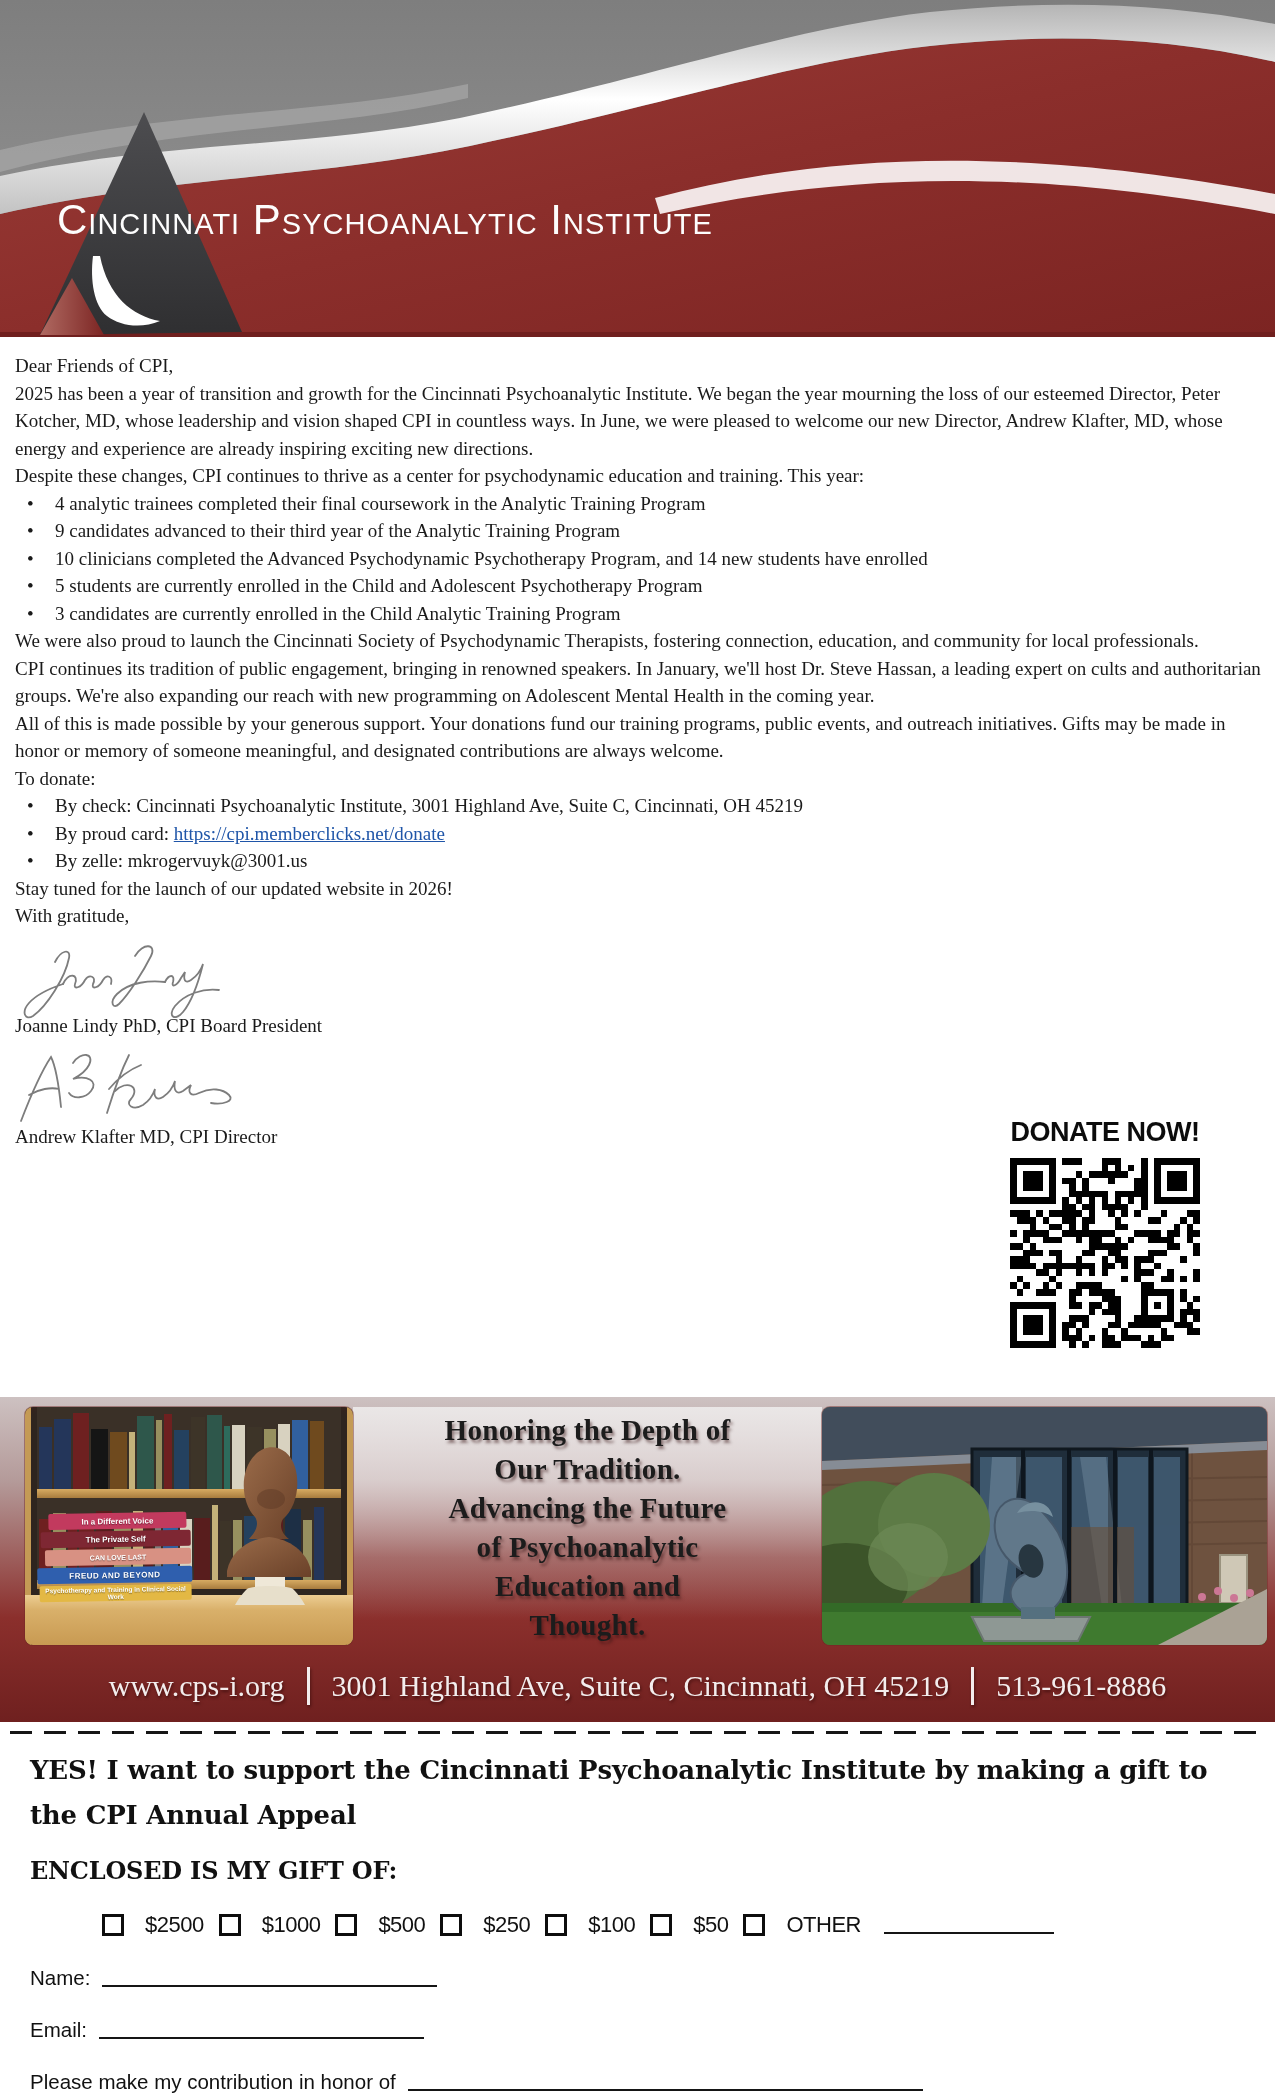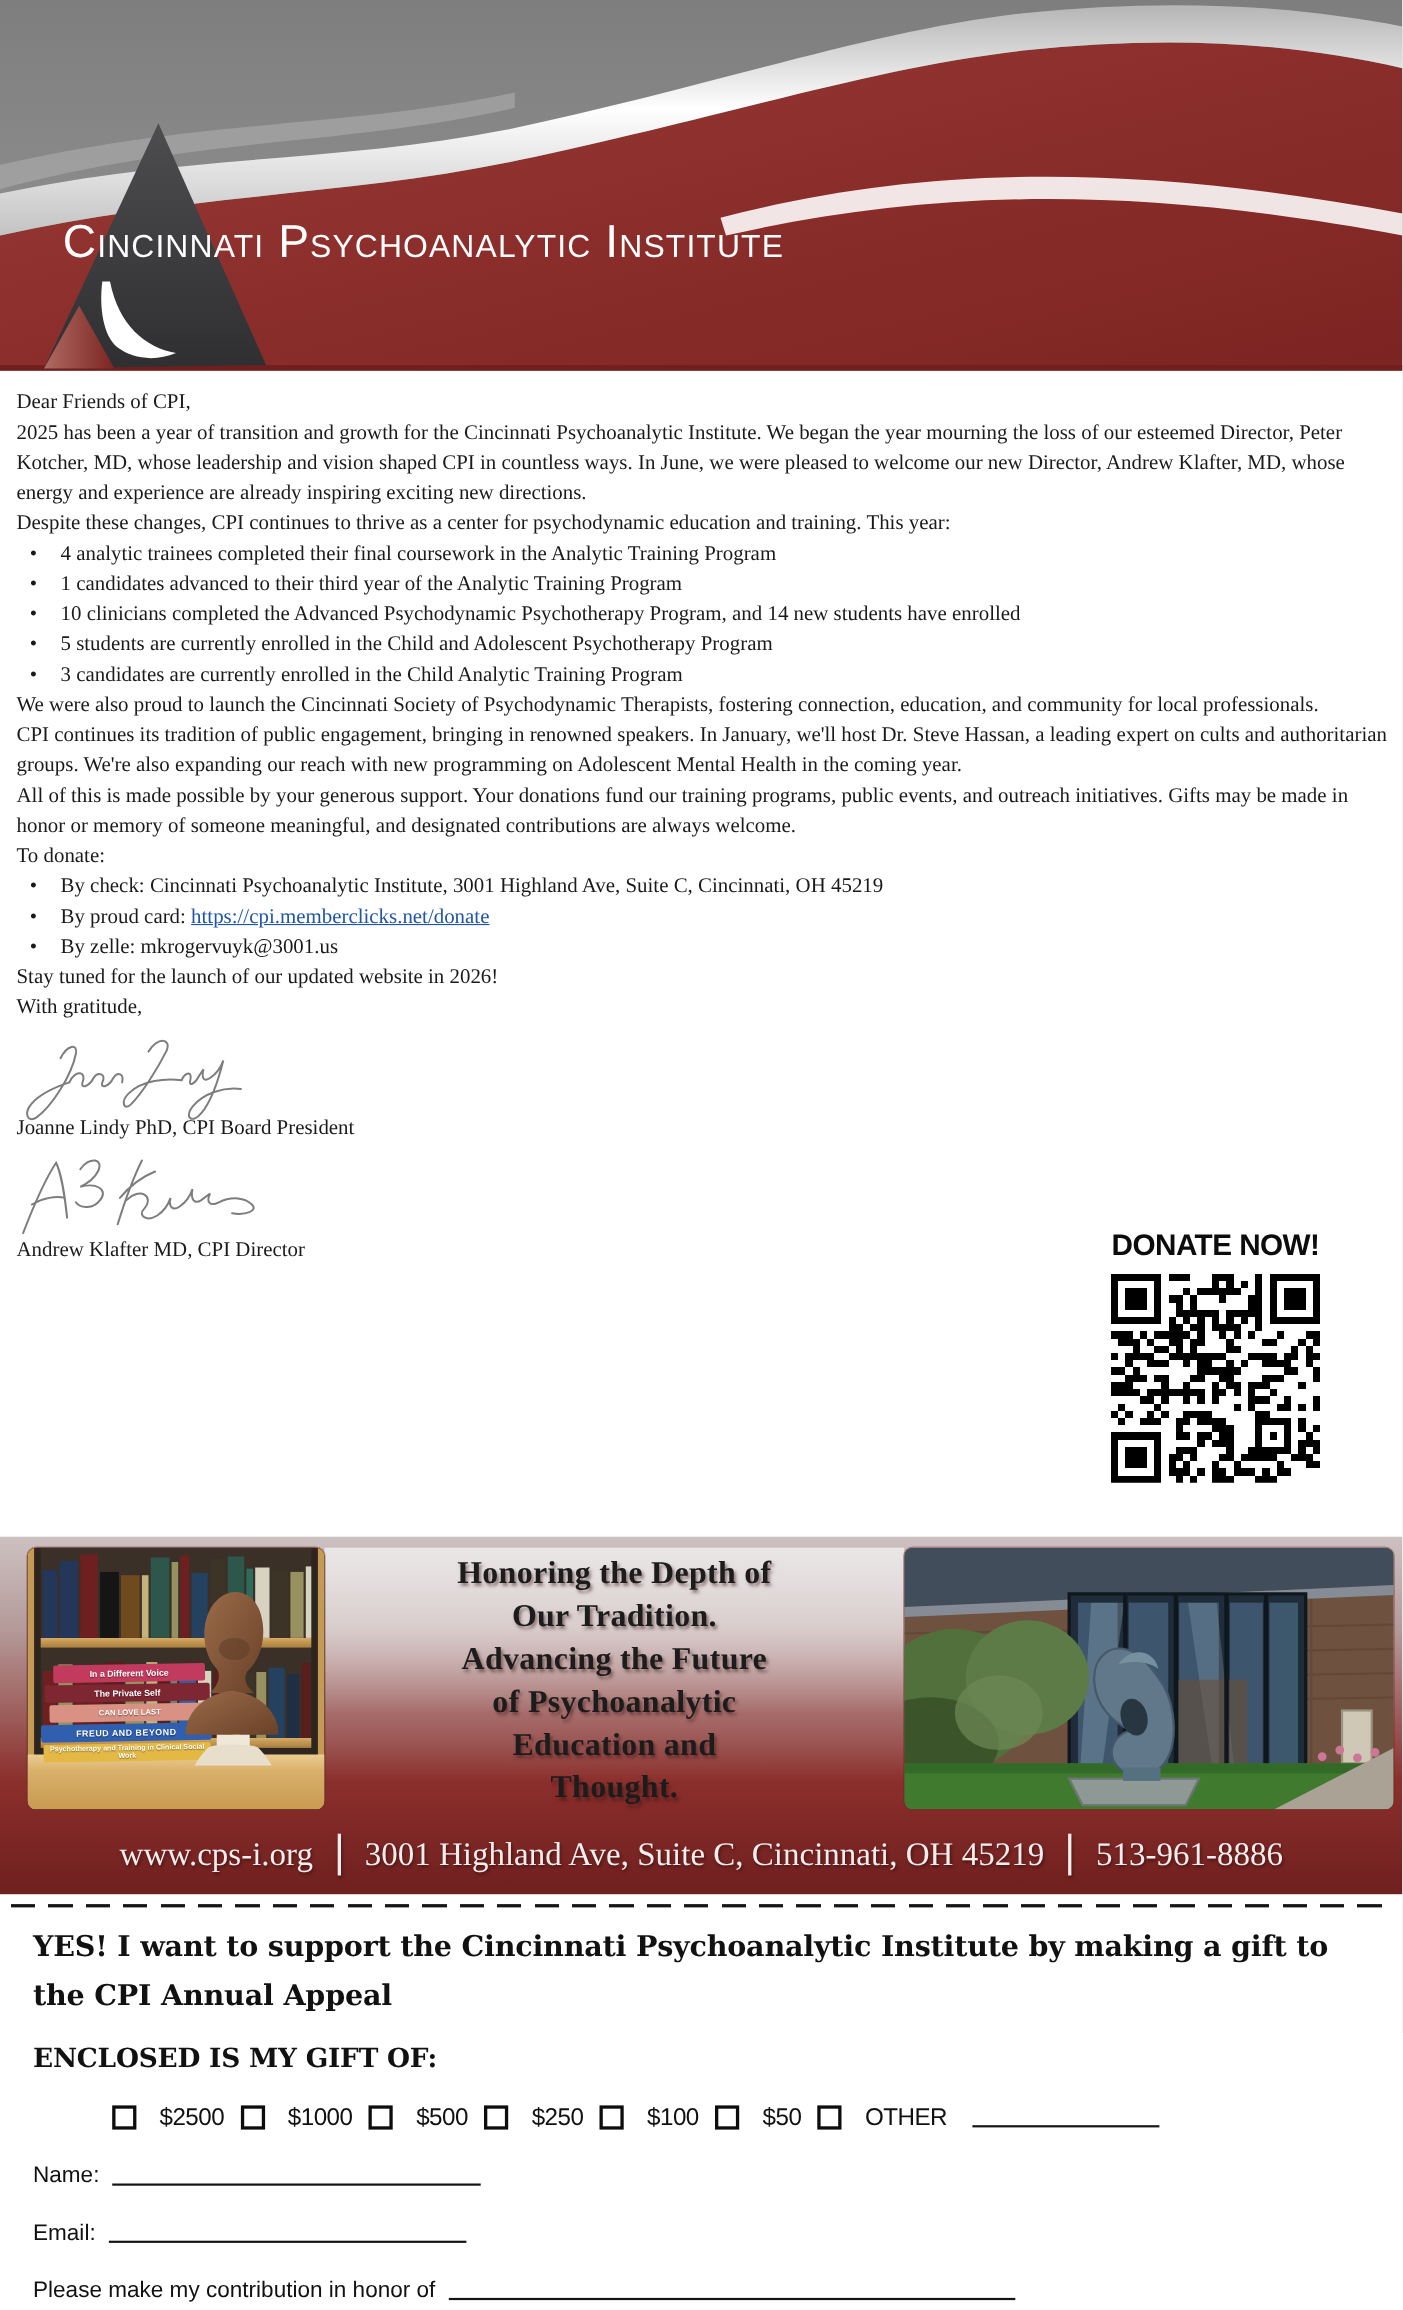--- a/index.html
+++ b/index.html
@@ -40,21 +40,21 @@
   .donate-title{font-family:"Liberation Sans",sans-serif;font-weight:bold;font-size:27px;
                 letter-spacing:-0.5px;color:#0c0c0c;white-space:nowrap;}
   .qr-wrap{margin-top:11px;width:190px;height:190px;margin-left:auto;margin-right:auto;background:#fff;}
 
   
   .banner{position:absolute;top:1397px;left:0;width:1275px;height:325px;
     background:linear-gradient(180deg,#cdc1c1 0%,#b49a99 26%,var(--maroon,#8b2f2c) 68%,var(--maroon-dark,#6f201f) 100%);}
   .banner-row{display:flex;height:253px;box-sizing:border-box;padding:10px 8px 0 25px;}
   .photo{border-radius:8px;overflow:hidden;position:relative;flex:none;
          box-shadow:0 0 0 1px rgba(110,40,38,.45), inset 0 0 12px rgba(80,25,25,.4);}
-  .photo-left{width:270px;height:238px;background:#2e2620;}
+  .photo-left{width:328px;height:238px;background:#2e2620;}
   .photo-right{width:445px;height:238px;}
   .photo-right svg{display:block;}
   .shelfcol{position:absolute;inset:0;padding:0 6px;box-sizing:border-box;
             border-left:6px solid #c49a55;border-right:6px solid #c49a55;}
   .shelf{position:relative;height:82px;background:#3a3027;display:flex;align-items:flex-end;gap:2px;
          overflow:hidden;padding:0 2px;}
   .shelf-board{height:9px;background:linear-gradient(#d7ab62,#a87c3e);}
   .spine{flex:none;}
   .desk{position:absolute;left:0;right:0;bottom:0;height:50px;
         background:linear-gradient(#eccd92,#d9b06a 30%,#c89a52);}
@@ -142,21 +142,21 @@
     </svg>
     <div class="inst-title">Cincinnati Psychoanalytic Institute</div>
   </div>
 
   <div class="letter">
     <p class="p-salutation">Dear Friends of CPI,</p>
     <p class="p-body">2025 has been a year of transition and growth for the Cincinnati Psychoanalytic Institute. We began the year mourning the loss of our esteemed Director, Peter Kotcher, MD, whose leadership and vision shaped CPI in countless ways. In June, we were pleased to welcome our new Director, Andrew Klafter, MD, whose energy and experience are already inspiring exciting new directions.</p>
     <p class="p-intro">Despite these changes, CPI continues to thrive as a center for psychodynamic education and training. This year:</p>
     <ul class="blist">
       <li>4 analytic trainees completed their final coursework in the Analytic Training Program</li>
-      <li>1 candidates advanced to their third year of the Analytic Training Program</li>
+      <li>9 candidates advanced to their third year of the Analytic Training Program</li>
       <li>10 clinicians completed the Advanced Psychodynamic Psychotherapy Program, and 14 new students have enrolled</li>
       <li>5 students are currently enrolled in the Child and Adolescent Psychotherapy Program</li>
       <li>3 candidates are currently enrolled in the Child Analytic Training Program</li>
     </ul>
     <p class="p-body gap19">We were also proud to launch the Cincinnati Society of Psychodynamic Therapists, fostering connection, education, and community for local professionals.</p>
     <p class="p-body gap17">CPI continues its tradition of public engagement, bringing in renowned speakers. In January, we'll host Dr. Steve Hassan, a leading expert on cults and authoritarian groups. We're also expanding our reach with new programming on Adolescent Mental Health in the coming year.</p>
     <p class="p-body gap12">All of this is made possible by your generous support. Your donations fund our training programs, public events, and outreach initiatives. Gifts may be made in honor or memory of someone meaningful, and designated contributions are always welcome.</p>
     <p class="p-intro gap20">To donate:</p>
     <ul class="blist">
       <li>By check: Cincinnati Psychoanalytic Institute, 3001 Highland Ave, Suite C, Cincinnati, OH 45219</li>

